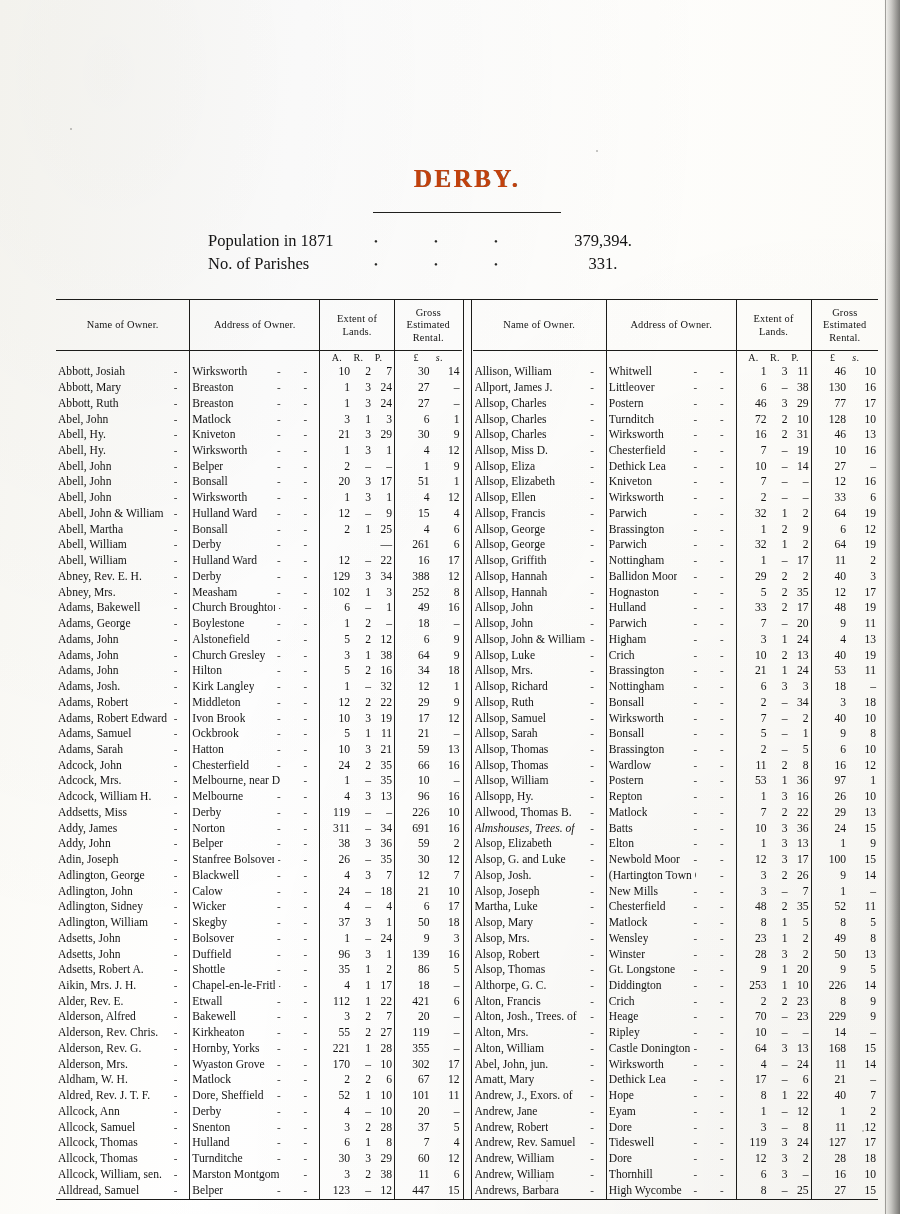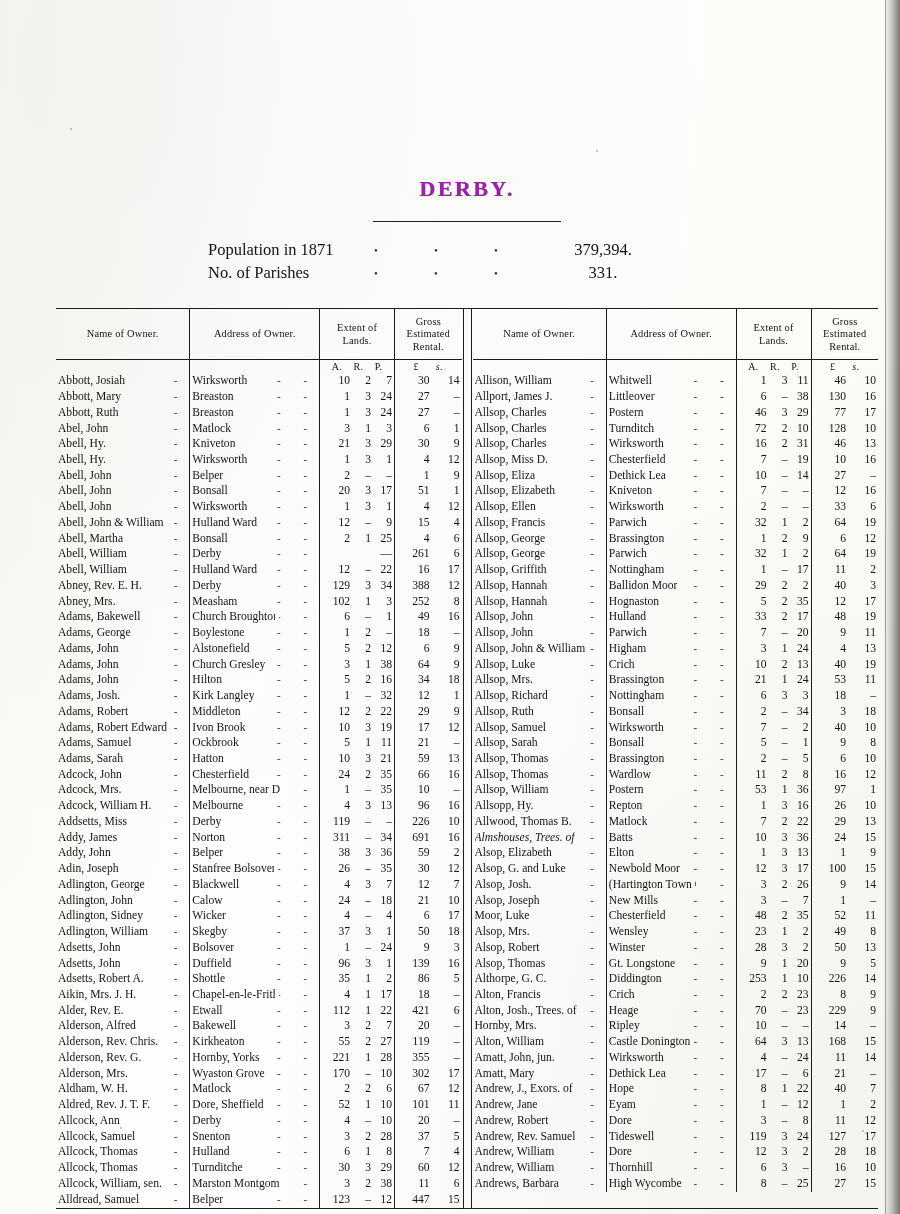--- a/index.html
+++ b/index.html
@@ -65,24 +65,24 @@
   }
 
   
   .masthead {
     padding-top: 162px;
     text-align: center;
   }
   .doc-title {
     font-family: "Liberation Serif", "DejaVu Serif", serif;
     font-weight: bold;
-    font-size: 22px;
+    font-size: 25px;
     letter-spacing: 2.5px;
-    margin: 14px;
-    color: #a21caf;
+    margin: 3px;
+    color: #c2410c;
     text-shadow: 0.4px 0 0 rgba(0,0,0,0.55);
   }
   .title-rule {
     width: 188px;
     height: 0;
     margin: 19px auto 0 auto;
     border-top: 1.6px solid #20201e;
   }
 
   
@@ -2682,21 +2682,21 @@
                 <td class="vline">
                   <div class="nums rental">
                     <span>1</span>
                     <span>–</span>
                   </div>
                 </td>
               </tr>
               <tr>
                 <td>
                   <div class="cell-lead">
-                    <span class="txt">Moor, Luke</span>
+                    <span class="txt">Martha, Luke</span>
                     <span class="lead">-</span>
                   </div>
                 </td>
                 <td class="vline">
                   <div class="cell-lead">
                     <span class="txt">Chesterfield</span>
                     <span class="lead">- -</span>
                   </div>
                 </td>
                 <td class="vline">
@@ -2709,20 +2709,47 @@
                 <td class="vline">
                   <div class="nums rental">
                     <span>52</span>
                     <span>11</span>
                   </div>
                 </td>
               </tr>
               <tr>
                 <td>
                   <div class="cell-lead">
+                    <span class="txt">Alsop, Mary</span>
+                    <span class="lead">-</span>
+                  </div>
+                </td>
+                <td class="vline">
+                  <div class="cell-lead">
+                    <span class="txt">Matlock</span>
+                    <span class="lead">- -</span>
+                  </div>
+                </td>
+                <td class="vline">
+                  <div class="nums extent">
+                    <span>8</span>
+                    <span>1</span>
+                    <span>5</span>
+                  </div>
+                </td>
+                <td class="vline">
+                  <div class="nums rental">
+                    <span>8</span>
+                    <span>5</span>
+                  </div>
+                </td>
+              </tr>
+              <tr>
+                <td>
+                  <div class="cell-lead">
                     <span class="txt">Alsop, Mrs.</span>
                     <span class="lead">-</span>
                   </div>
                 </td>
                 <td class="vline">
                   <div class="cell-lead">
                     <span class="txt">Wensley</span>
                     <span class="lead">- -</span>
                   </div>
                 </td>
@@ -2871,21 +2898,21 @@
                 <td class="vline">
                   <div class="nums rental">
                     <span>229</span>
                     <span>9</span>
                   </div>
                 </td>
               </tr>
               <tr>
                 <td>
                   <div class="cell-lead">
-                    <span class="txt">Hornby, Mrs.</span>
+                    <span class="txt">Alton, Mrs.</span>
                     <span class="lead">-</span>
                   </div>
                 </td>
                 <td class="vline">
                   <div class="cell-lead">
                     <span class="txt">Ripley</span>
                     <span class="lead">- -</span>
                   </div>
                 </td>
                 <td class="vline">
@@ -2925,21 +2952,21 @@
                 <td class="vline">
                   <div class="nums rental">
                     <span>168</span>
                     <span>15</span>
                   </div>
                 </td>
               </tr>
               <tr>
                 <td>
                   <div class="cell-lead">
-                    <span class="txt">Amatt, John, jun.</span>
+                    <span class="txt">Abel, John, jun.</span>
                     <span class="lead">-</span>
                   </div>
                 </td>
                 <td class="vline">
                   <div class="cell-lead">
                     <span class="txt">Wirksworth</span>
                     <span class="lead">- -</span>
                   </div>
                 </td>
                 <td class="vline">

